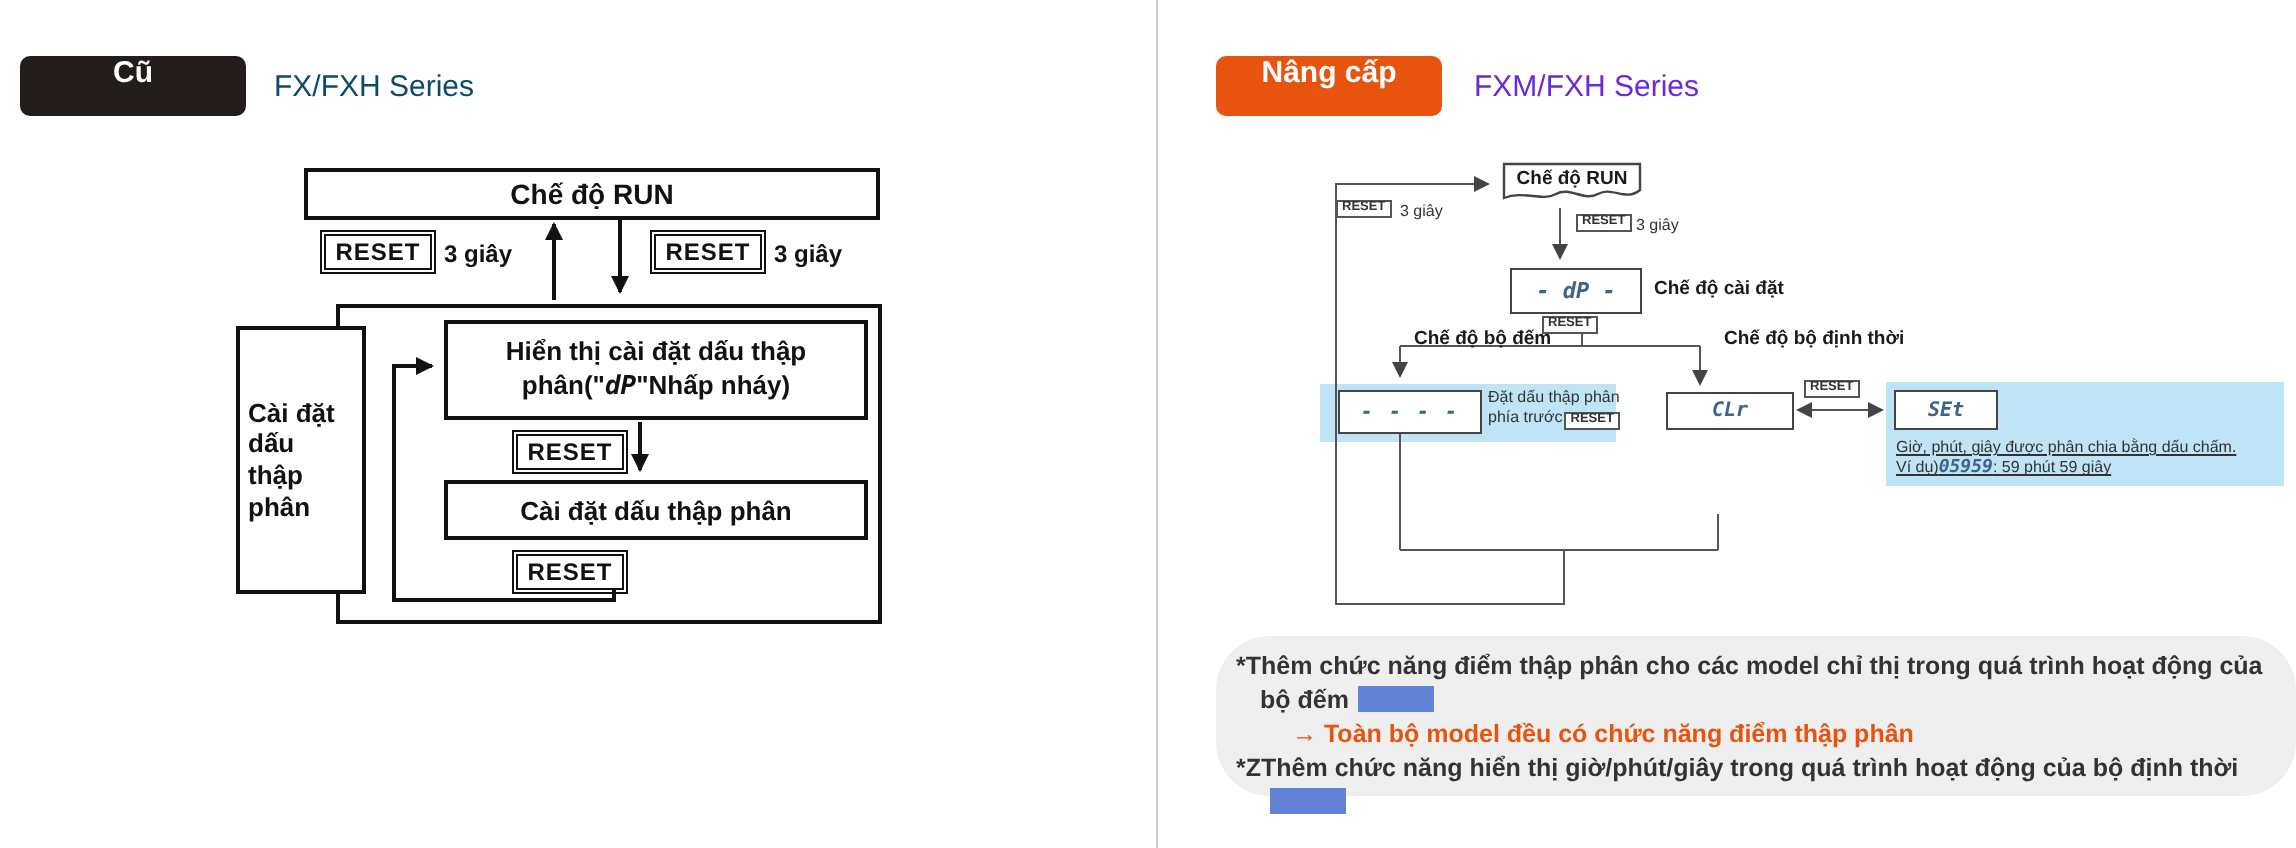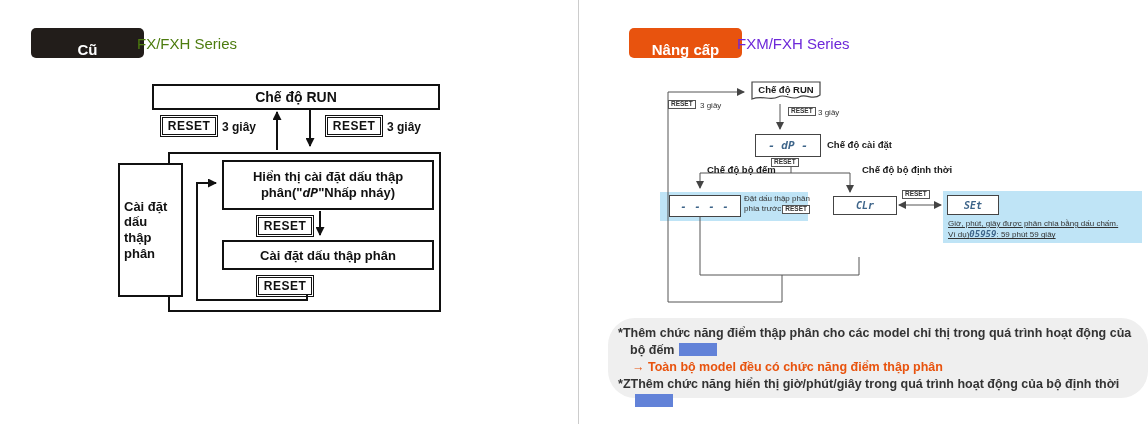--- a/index.html
+++ b/index.html
@@ -5,24 +5,24 @@
   * { margin:0; padding:0; box-sizing:border-box; }
   html,body { background:#fff; }
   body { font-family:"Liberation Sans", sans-serif; }
   #stage { position:relative; width:1148px; height:424px; background:#fff; overflow:hidden; }
 
   .abs { position:absolute; }
   .divider { left:578px; top:0; width:1px; height:424px; background:#cccccc; }
 
   
   .badge { height:30px; border-radius:5px; color:#fff; font-size:15px; font-weight:bold;
-           display:flex; align-items:flex-end; justify-content:center;margin-left:21px; }
+           display:flex; align-items:flex-start; justify-content:center; }
   .badge-old { left:10px; top:28px; width:113px; background:#221d1a; }
   .badge-new { left:608px; top:28px; width:113px; background:#e8530e; }
-  .series-title { font-size:15px; color:#4d7c0f; top:35px; }
+  .series-title { font-size:15px; color:#0c4a6e; top:35px; }
   .series-title.orange { color:#6d28d9; }
 
   
   svg.overlay { position:absolute; left:0; top:0; z-index:3; pointer-events:none; }
 
   
   .lbox { border:2px solid #111; background:#fff; color:#111; font-weight:bold;
           display:flex; align-items:center; justify-content:center; text-align:center; z-index:2; }
   .reset-lg { border:1px solid #111; outline:1px solid #111; outline-offset:1px; background:#fff;
               color:#111; font-weight:bold; font-size:12px; letter-spacing:.5px; z-index:4;
@@ -39,21 +39,21 @@
   .reset-mini { display:inline-flex; align-items:center; justify-content:center;
                 border:1px solid #555; background:#fff; color:#333; font-size:6.5px;
                 font-weight:bold; padding:0 2px; height:9px; line-height:1; z-index:4; }
   .tinytxt { font-size:8px; color:#333; line-height:1.3; z-index:4; }
   .bluebg { background:#bfe4f6; z-index:1; }
 
   
   .notes { left:608px; top:318px; width:540px; height:80px; background:#efefef;
            padding:7px 10px; font-size:12.5px; font-weight:bold; color:#333; line-height:1.35;border-radius:27px; }
   .notes p { padding-left:12px; text-indent:-12px; }
-  .note-sub { color:#e8530e; margin-left:14px; }
+  .note-sub { color:#e8530e; margin-left:28px; }
   .blk { display:inline-block; width:38px; height:13px; background:#6282d8;
          vertical-align:-2px; margin-left:5px; }
 </style>
 </head>
 <body>
 
 <div id="stage">
 
   <div class="abs divider"></div>
 

